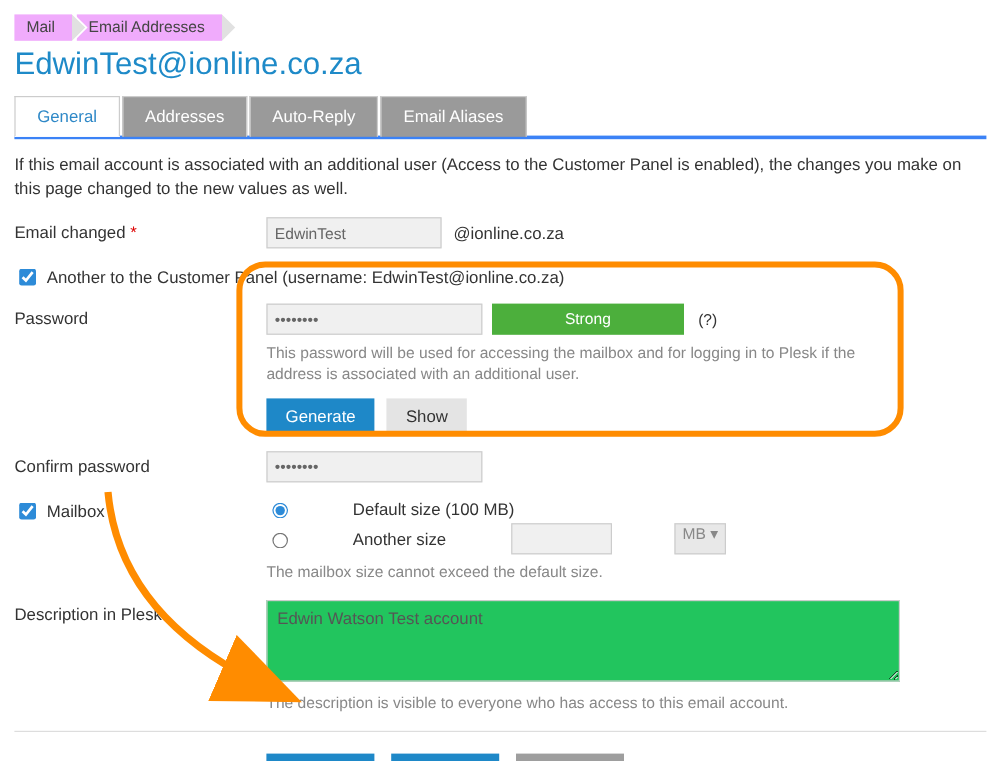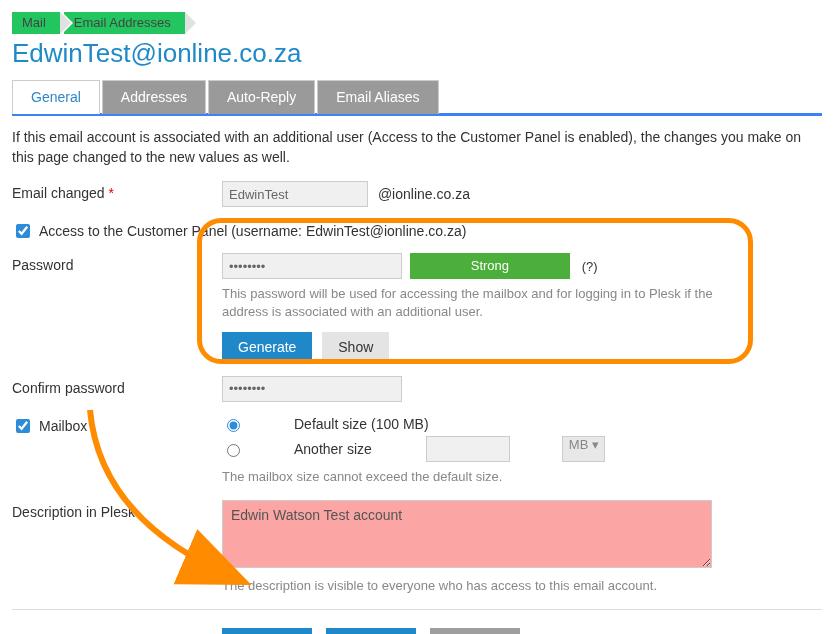--- a/index.html
+++ b/index.html
@@ -10,21 +10,21 @@
     font-size: 14px;
     color: #333;
     width: 834px;
     position: relative;
   }
   
   .breadcrumb { display: flex; align-items: center; margin-bottom: 4px; }
   .crumb {
     height: 22px;
     line-height: 22px;
-    background: #22c55e;
+    background: #f0abfc;
     color: #444;
     padding: 0 14px 0 10px;
     font-size: 13px;
     position: relative;
     margin-right: 4px;
   }
   .crumb:first-child { padding-left: 10px; }
   .crumb::after {
     content: "";
     position: absolute;
@@ -145,24 +145,24 @@
   .unit-select {
     height: 26px;
     border: 1px solid #ccc;
     background: #e8e8e8;
     color: #888;
     padding: 0 6px;
     margin-left: 4px;
     font-size: 13px;
   }
   textarea {
-    width: 490px;
+    width: 528px;
     height: 68px;
     border: 1px solid #ccc;
-    background: #fca5a5;
+    background: #22c55e;
     padding: 6px 8px;
     font-size: 14px;
     font-family: inherit;
     resize: both;
     color: #555;
   }
   .footer-actions-row {
     display: flex;
     align-items: flex-start;
     border-top: 1px solid #ddd;
@@ -210,21 +210,21 @@
     <span>Email changed</span> <span class="req">*</span>
   </div>
   <div class="form-control">
     <input type="text" style="width: 146px;" value="EdwinTest">
     <span class="domain-suffix">@ionline.co.za</span>
   </div>
 </div>
 
 <div class="checkbox-row">
   <input type="checkbox" class="chk" checked="" style="">
-  <label>Access to the Customer Panel  (username: EdwinTest@ionline.co.za)</label>
+  <label>Another to the Customer Panel  (username: EdwinTest@ionline.co.za)</label>
 </div>
 
 <div class="form-row">
   <div class="form-label">Password</div>
   <div class="form-control">
     <input type="password" style="width: 180px;" value="••••••••">
     <span class="strength">Strong</span>
     <span class="help-icon">(?)</span>
     <div class="hint" style="max-width:500px">This password will be used for accessing the mailbox and for logging in to Plesk if the address is associated with an additional user.</div>
     <div class="pw-btns">

